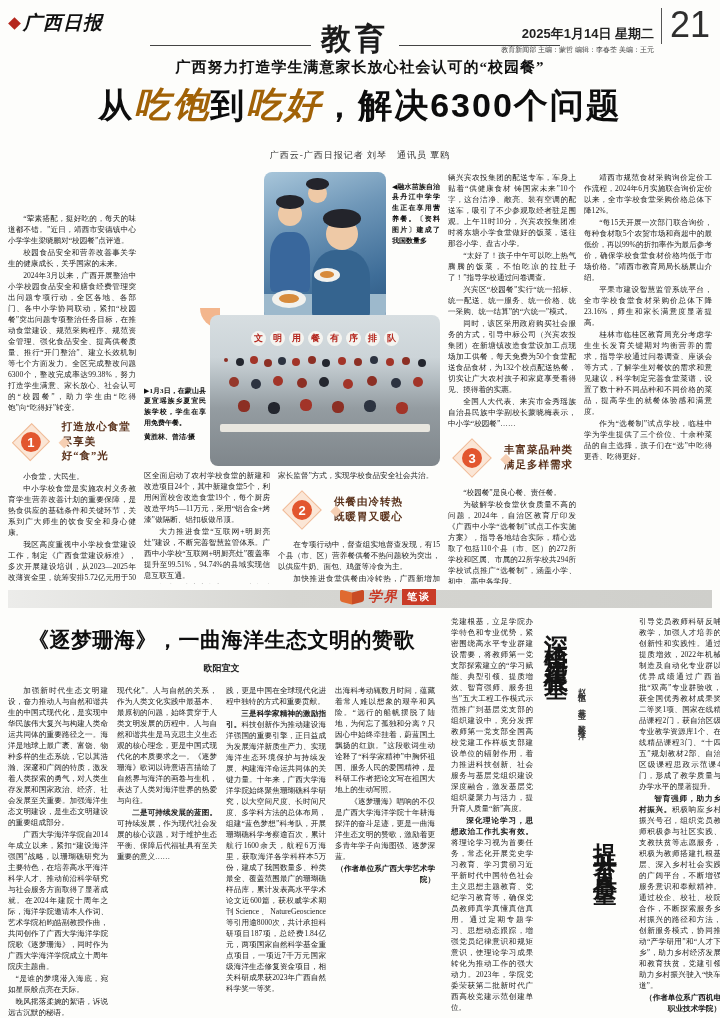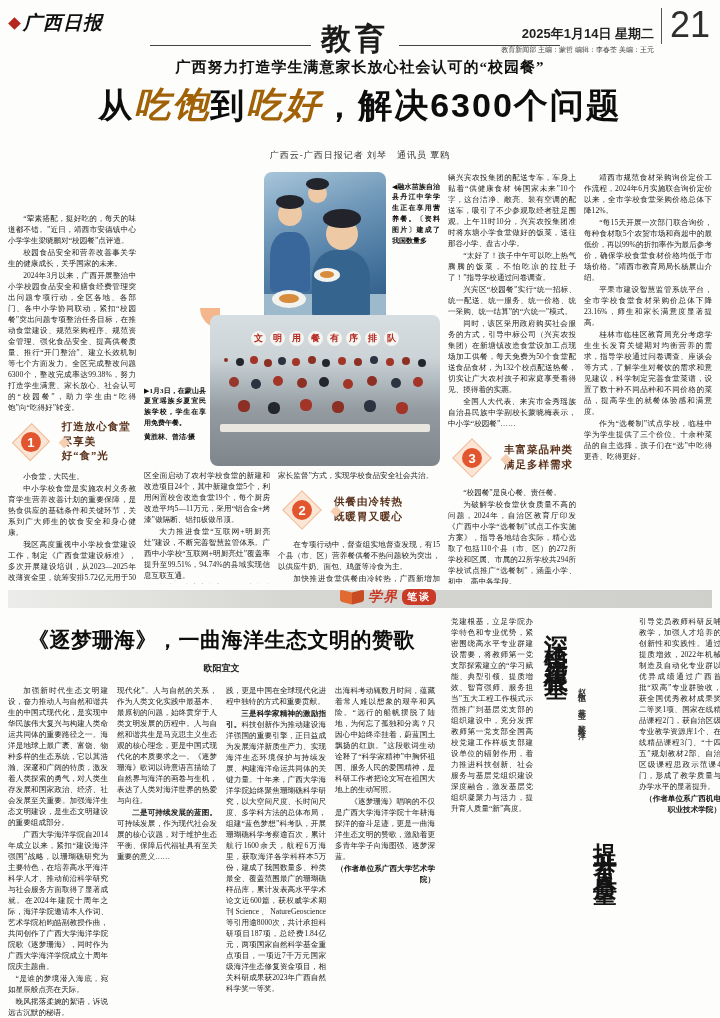--- a/index.html
+++ b/index.html
@@ -75,21 +75,21 @@
   .mid-bottom{display:flex;gap:8px;height:114px;margin-top:4px;}
   .c2{width:126px;overflow:hidden;} .c3{width:162px;overflow:hidden;}
   
   .band{position:relative;height:18px;margin:6px 8px 0;background:linear-gradient(to right,#ececea,#d6d6d2 40%,#cfcfcb);}
   .ribbon{position:absolute;left:296px;top:-2px;display:flex;align-items:center;gap:4px;padding-left:36px;}
   .book{position:relative;width:24px;height:12px;}
   .book::before,.book::after{content:"";position:absolute;top:0;width:12px;height:12px;background:#e06a30;}
   .book::before{left:0;transform:skewY(14deg);border-radius:2px 0 0 2px;}
   .book::after{right:0;transform:skewY(-14deg);border-radius:0 2px 2px 0;background:#c94b24;}
   .band-script{font-size:14px;font-weight:bold;font-style:italic;color:#c93b27;letter-spacing:1px;}
-  .band-box{font-size:10px;font-weight:bold;color:#fff;background:#c93b27;border-radius:6px;padding:1px 5px;letter-spacing:2px;}
+  .band-box{font-size:10px;font-weight:bold;color:#fff;background:#c93b27;border-radius:0;padding:1px 5px;letter-spacing:2px;}
   
   .bottom{display:flex;padding:4px 8px 0;gap:8px;height:432px;}
   .art-left{width:428px;}
   .al-title{text-align:center;font-size:21px;font-weight:900;letter-spacing:0.5px;margin-top:14px;color:#0e0e0e;}
   .al-author{text-align:center;font-size:9px;font-weight:bold;margin:8px 0 10px;color:#222;}
   .al-cols{display:flex;gap:9px;height:352px;overflow:hidden;}
   .al-col{width:100px;overflow:hidden;}
   .bdiv{width:1px;background:#c9c9c4;}
   .art-right{flex:1;display:flex;gap:7px;padding-top:4px;}
   .ar-col{width:82px;overflow:hidden;height:424px;}
@@ -289,26 +289,28 @@
             <p class="para attrib">（作者单位系广西大学艺术学院）</p>
           </div>
       </div>
     </div>
 
     <div class="bdiv"></div>
 
     <div class="art-right">
       <div class="ar-col">
           <p class="para cont">党建根基，立足学院办学特色和专业优势，紧密围绕高水平专业群建设需要，将教师第一党支部探索建立的“学习赋能、典型引领、提质增效、智育强师、服务担当”五大工程工作模式示范推广到基层党支部的组织建设中，充分发挥教师第一党支部全国高校党建工作样板支部建设单位的辐射作用，着力推进科技创新、社会服务与基层党组织建设深度融合，激发基层党组织凝聚力与活力，提升育人质量“新”高度。</p>
+          <p class="para"><b class="lead">深化理论学习，思想政治工作扎实有效。</b>将理论学习视为首要任务，常态化开展党史学习教育、学习贯彻习近平新时代中国特色社会主义思想主题教育、党纪学习教育等，确保党员教师真学真懂真信真用。通过定期专题学习、思想动态跟踪，增强党员纪律意识和规矩意识，使理论学习成果转化为推动工作的强大动力。2023年，学院党委荣获第二批新时代广西高校党建示范创建单位。</p>
         </div>
       <div class="vtitle">
         <span class="vt-line">深植党建根基</span>
         <span class="vt-authors">赵永恒　黄莹　黎玲萍</span>
         <span class="vt-line vt-line2">提升育人质量</span>
       </div>
       <div class="ar-col">
           <p class="para cont">引导党员教师科研反哺教学，加强人才培养的创新性和实践性。通过提质增效，2022年机械制造及自动化专业群以优异成绩通过广西首批“双高”专业群验收，获全国优秀教材成果奖二等奖1项、国家在线精品课程2门，获自治区级专业教学资源库1个、在线精品课程3门、“十四五”规划教材2部、自治区级课程思政示范课4门，形成了教学质量与办学水平的显著提升。</p>
+          <p class="para"><b class="lead">智育强师，助力乡村振兴。</b>积极响应乡村振兴号召，组织党员教师积极参与社区实践、支教扶贫等志愿服务，积极为教师搭建扎根基层、深入乡村社会实践的广阔平台，不断增强服务意识和奉献精神。通过校企、校社、校院合作，不断探索服务乡村振兴的路径和方法，创新服务模式，协同推动“产学研用”和“人才下乡”，助力乡村经济发展和教育扶贫，党建引领助力乡村振兴驶入“快车道”。</p>
           <p class="para attrib">（作者单位系广西机电职业技术学院）</p>
         </div>
     </div>
   </div>
 
 </div>
 
 </body></html>

